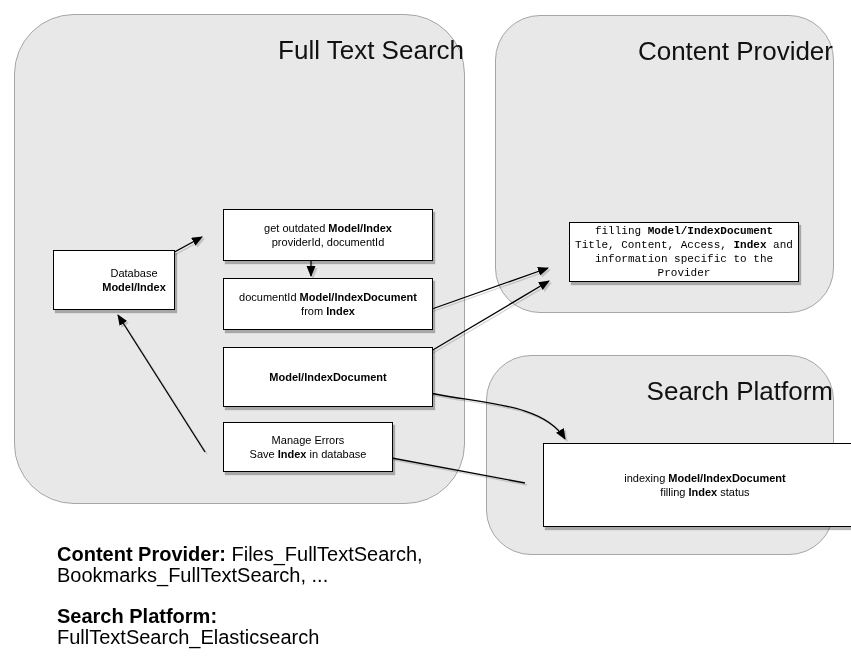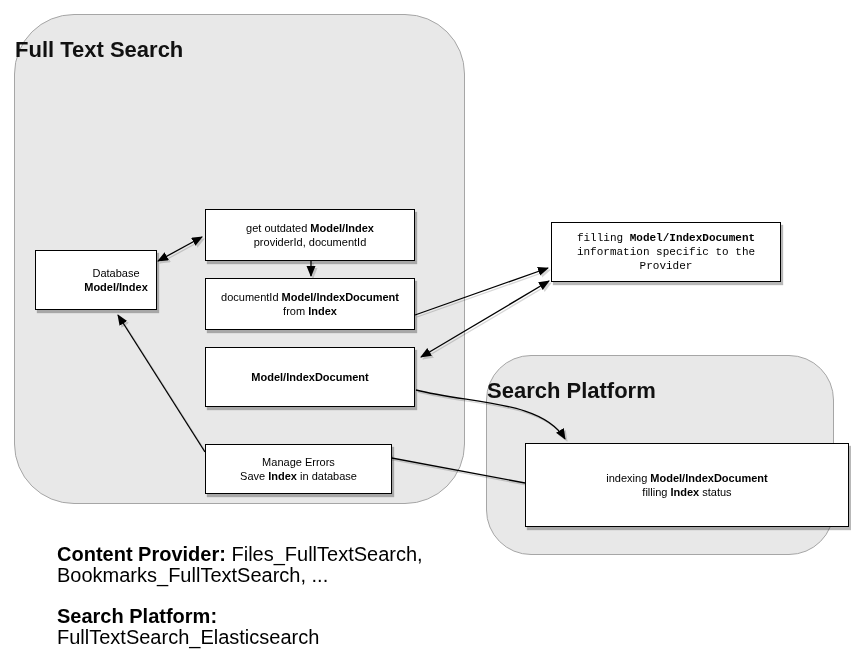--- a/index.html
+++ b/index.html
@@ -13,25 +13,24 @@
     overflow: hidden;
   }
   .container {
     position: absolute;
     background: #e8e8e8;
     border: 1px solid #a6a6a6;
     box-sizing: border-box;
   }
   .ctitle {
     padding-top: 24px;
-    text-align: left;
-    font-size: 22px;
+    text-align: right;
+    font-size: 26px;
     line-height: 22px;
     color: #111111;
-    font-weight: bold;
   }
   #arrows {
     position: absolute;
     left: 0; top: 0;
     pointer-events: none;
     z-index: 2;
   }
   #arrows g { filter: drop-shadow(2px 2px 0px rgba(0,0,0,0.16)); }
   .node {
     position: absolute;
@@ -40,48 +39,52 @@
     box-shadow: 2px 3px 1px rgba(0,0,0,0.28);
     box-sizing: border-box;
     display: flex;
     flex-direction: column;
     align-items: center;
     justify-content: center;
     text-align: center;
     font-size: 11px;
     line-height: 14px;
     z-index: 3;
+    margin-left: 18px;
   }
   .b { font-weight: bold; }
   .legend {
     position: absolute;
     font-size: 20px;
     line-height: 21px;
     z-index: 4;
   }
   #c-fts  { left: 14px;  top: 14px;  width: 451px; height: 490px; border-radius: 60px; }
   #c-cp   { left: 495px; top: 15px;  width: 339px; height: 298px; border-radius: 45px; }
   #c-sp   { left: 486px; top: 355px; width: 348px; height: 200px; border-radius: 45px; }
   #n-db   { left: 35px;  top: 250px; width: 122px; height: 60px; padding-left: 40px; }
   #n-go   { left: 205px; top: 209px; width: 210px; height: 52px; }
   #n-gen  { left: 205px; top: 278px; width: 210px; height: 52px; }
   #n-mid  { left: 205px; top: 347px; width: 210px; height: 60px; }
-  #n-me   { left: 205px; top: 444px; width: 187px; height: 50px; }
+  #n-me   { left: 205px; top: 422px; width: 170px; height: 50px; }
   #n-fill { left: 551px; top: 222px; width: 230px; height: 60px; font-family: Liberation Mono, monospace; }
   #n-idx  { left: 525px; top: 443px; width: 324px; height: 84px; }
   #legend-cp { left: 57px; top: 544px; width: 372px; }
   #legend-sp { left: 57px; top: 606px; width: 420px; }
 </style>
 </head>
 <body>
 
 <div id="canvas">
 
   <div class="container" id="c-fts">
     <div class="ctitle">Full Text Search</div>
+  </div>
+  <div class="container" id="c-cp">
+    <div class="ctitle">Content Provider</div>
   </div>
   <div class="container" id="c-sp">
     <div class="ctitle">Search Platform</div>
   </div>
 
   <svg id="arrows" width="851" height="661" viewBox="0 0 851 661">
     <defs>
       <marker id="ah" markerWidth="13" markerHeight="11" refX="10" refY="4.5" orient="auto" markerUnits="userSpaceOnUse">
         <path d="M0,0 L11,4.5 L0,9 Z" fill="#000000"></path>
       </marker>
@@ -119,20 +122,21 @@
     <div><span class="b">Model/IndexDocument</span></div>
   </div>
 
   <div class="node" id="n-me">
     <div><span>Manage Errors</span></div>
     <div><span>Save </span><span class="b">Index</span><span> in database</span></div>
   </div>
 
   <div class="node" id="n-fill">
     <div><span>filling </span><span class="b">Model/IndexDocument</span></div>
+    <div><span>Title, Content, Access, </span><span class="b">Index</span><span> and</span></div>
     <div><span>information specific to the Provider</span></div>
   </div>
 
   <div class="node" id="n-idx">
     <div><span>indexing </span><span class="b">Model/IndexDocument</span></div>
     <div><span>filling </span><span class="b">Index</span><span> status</span></div>
   </div>
 
   <div class="legend" id="legend-cp">
     <span class="b">Content Provider:</span>

